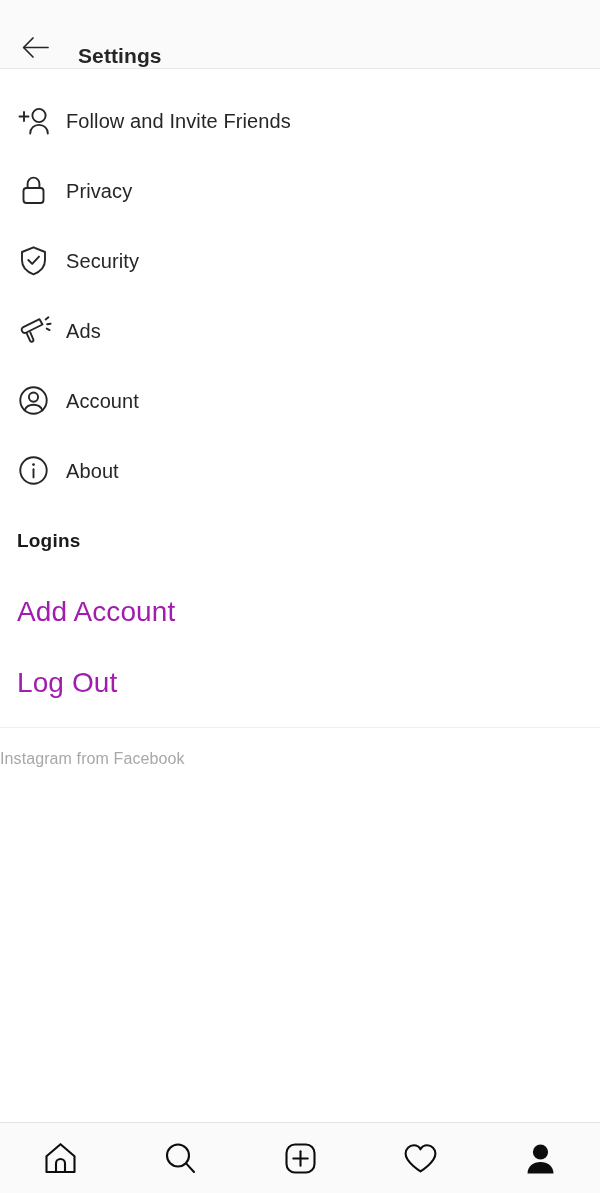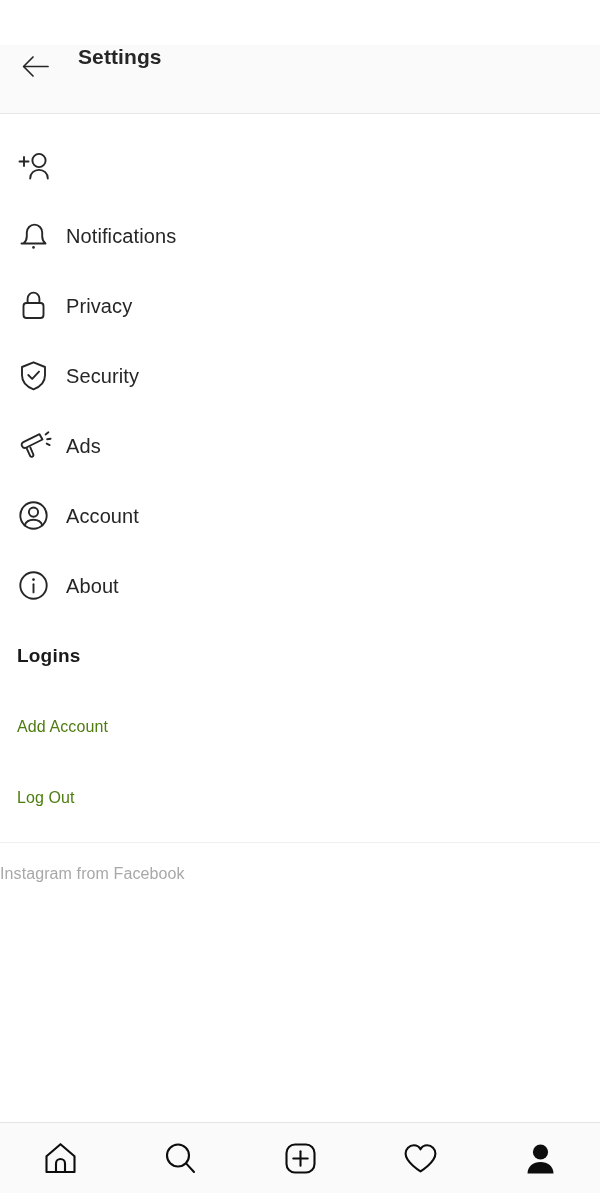--- a/index.html
+++ b/index.html
@@ -22,23 +22,22 @@
     overflow: hidden;
   }
 
   
   .header {
     height: 69px;
     flex: 0 0 69px;
     background: #fafafa;
     border-bottom: 1px solid #e8e8e8;
     display: flex;
-    align-items: flex-start;
+    align-items: flex-end;
     padding-left: 14px;
-    margin-top: 45px;
   }
   .back-btn {
     width: 42px;
     height: 42px;
     display: flex;
     align-items: center;
     justify-content: center;
     cursor: pointer;
     flex: 0 0 42px;
   }
@@ -96,22 +95,22 @@
     text-align: right;
   }
   .link-row {
     height: 71px;
     display: flex;
     align-items: center;
     padding-left: 17px;
     cursor: pointer;
   }
   .link-text {
-    font-size: 16px;
-    color: #4d7c0f;
+    font-size: 28px;
+    color: #a21caf;
     letter-spacing: 0.1px;
   }
 
   .footer-divider {
     height: 1px;
     background: #efefef;
     margin-top: 9px;
   }
   .footer-note {
     font-size: 16px;
@@ -164,31 +163,23 @@
 
       <div class="menu-item">
         <div class="menu-icon">
           <svg width="36" height="33" viewBox="0 0 36 33" fill="none" stroke="#262626" stroke-width="1.9" stroke-linecap="round" stroke-linejoin="round">
             <line x1="2.5" y1="11.5" x2="11.5" y2="11.5"></line>
             <line x1="7" y1="7" x2="7" y2="16"></line>
             <circle cx="22" cy="10.5" r="6.6"></circle>
             <path d="M13.2 28.5 c0 -5.4 4 -8.6 8.8 -8.6 c4.8 0 8.8 3.2 8.8 8.6"></path>
           </svg>
         </div>
-      </div>
-
-      <div class="menu-item">
-        <div class="menu-icon">
-          <svg width="36" height="34" viewBox="0 0 36 34" fill="none" stroke="#262626" stroke-width="1.9" stroke-linecap="round" stroke-linejoin="round">
-            <path d="M4.5 24.5 h24 c-2.6 -2.2 -3.3 -4.4 -3.3 -7.3 v-3.6 c0 -4.3 -3.4 -8 -7.7 -8 c-4.3 0 -7.7 3.7 -7.7 8 v3.6 c0 2.9 -0.7 5.1 -3.3 7.3 z"></path>
-            <circle cx="16.5" cy="28.4" r="1.3" fill="#262626" stroke="none"></circle>
-          </svg>
-        </div>
-        <div class="menu-label">Notifications</div>
-      </div>
+        <div class="menu-label">Follow and Invite Friends</div>
+      </div>
+
 
       <div class="menu-item">
         <div class="menu-icon">
           <svg width="36" height="34" viewBox="0 0 36 34" fill="none" stroke="#262626" stroke-width="1.9" stroke-linecap="round" stroke-linejoin="round">
             <rect x="6.5" y="14" width="20" height="15" rx="3"></rect>
             <path d="M10.6 14 v-4.3 c0 -3.4 2.7 -6.1 5.9 -6.1 c3.2 0 5.9 2.7 5.9 6.1 v4.3"></path>
           </svg>
         </div>
         <div class="menu-label">Privacy</div>
       </div>

